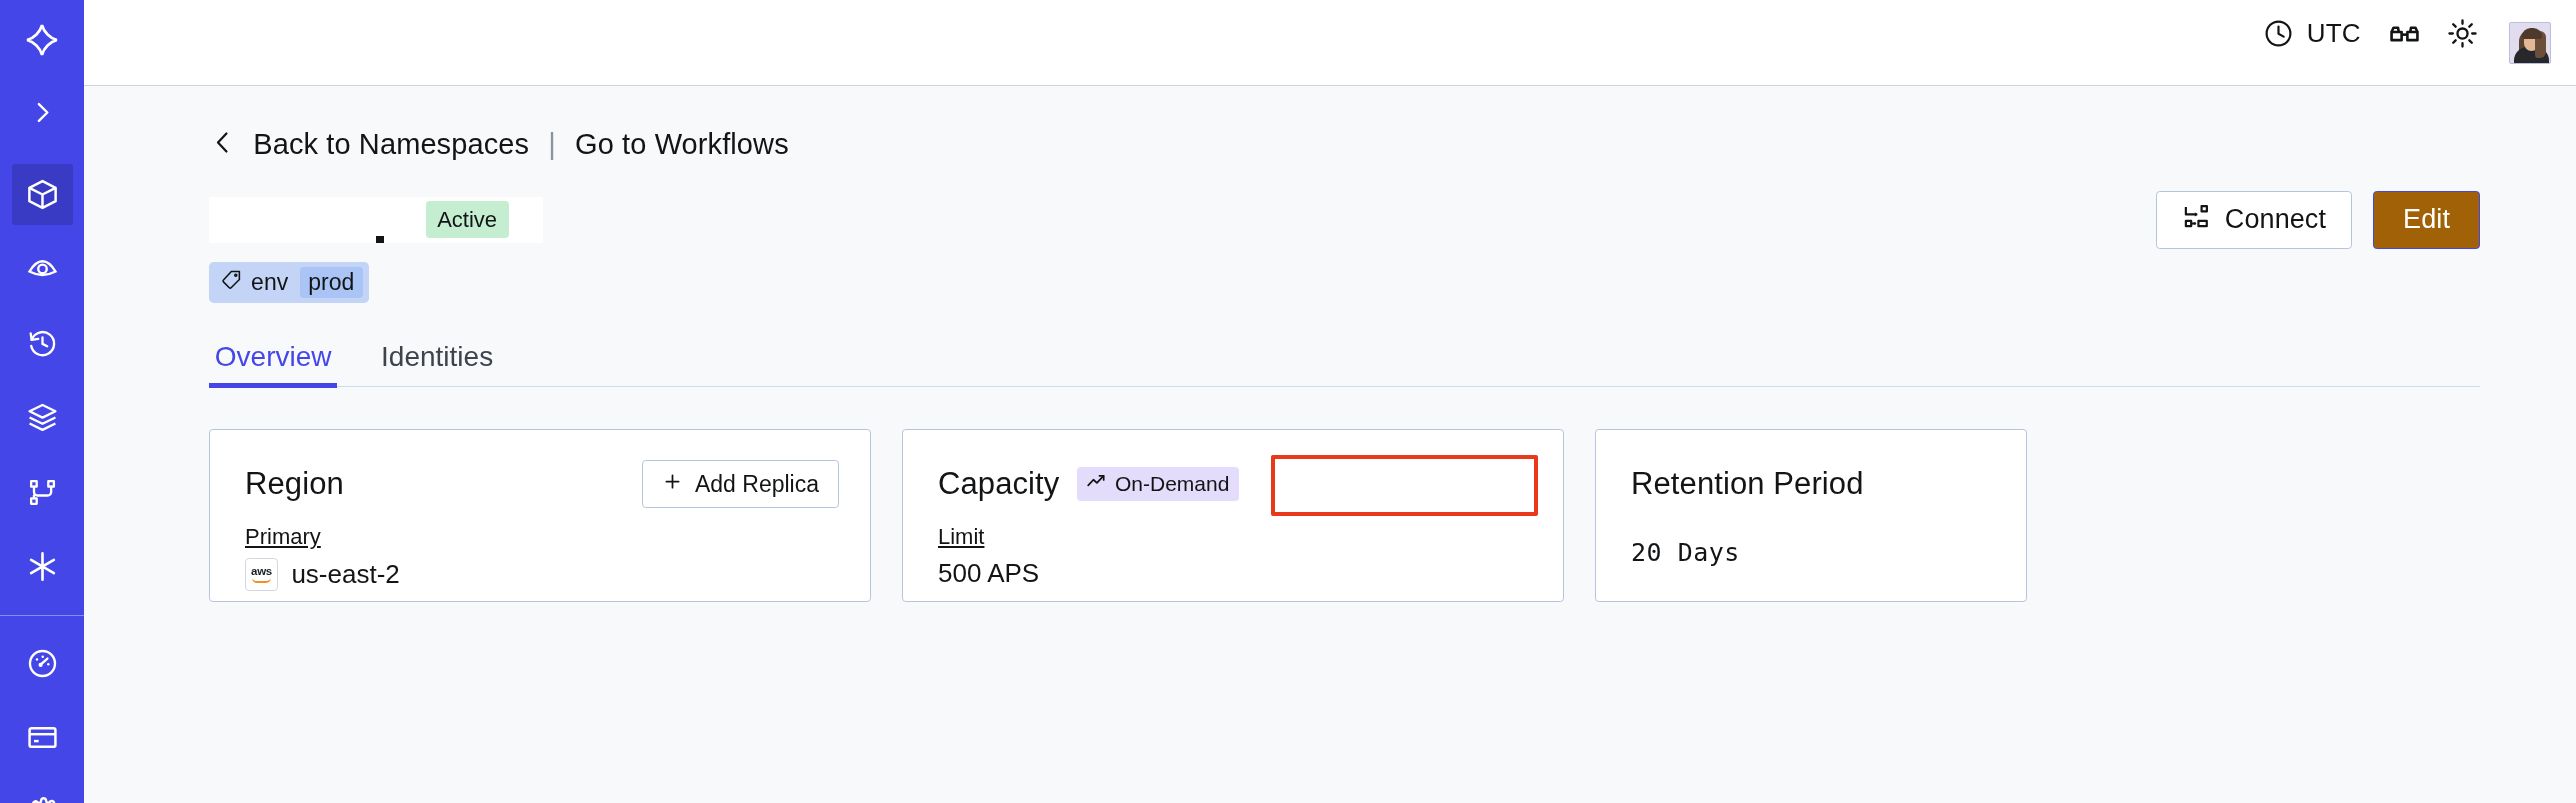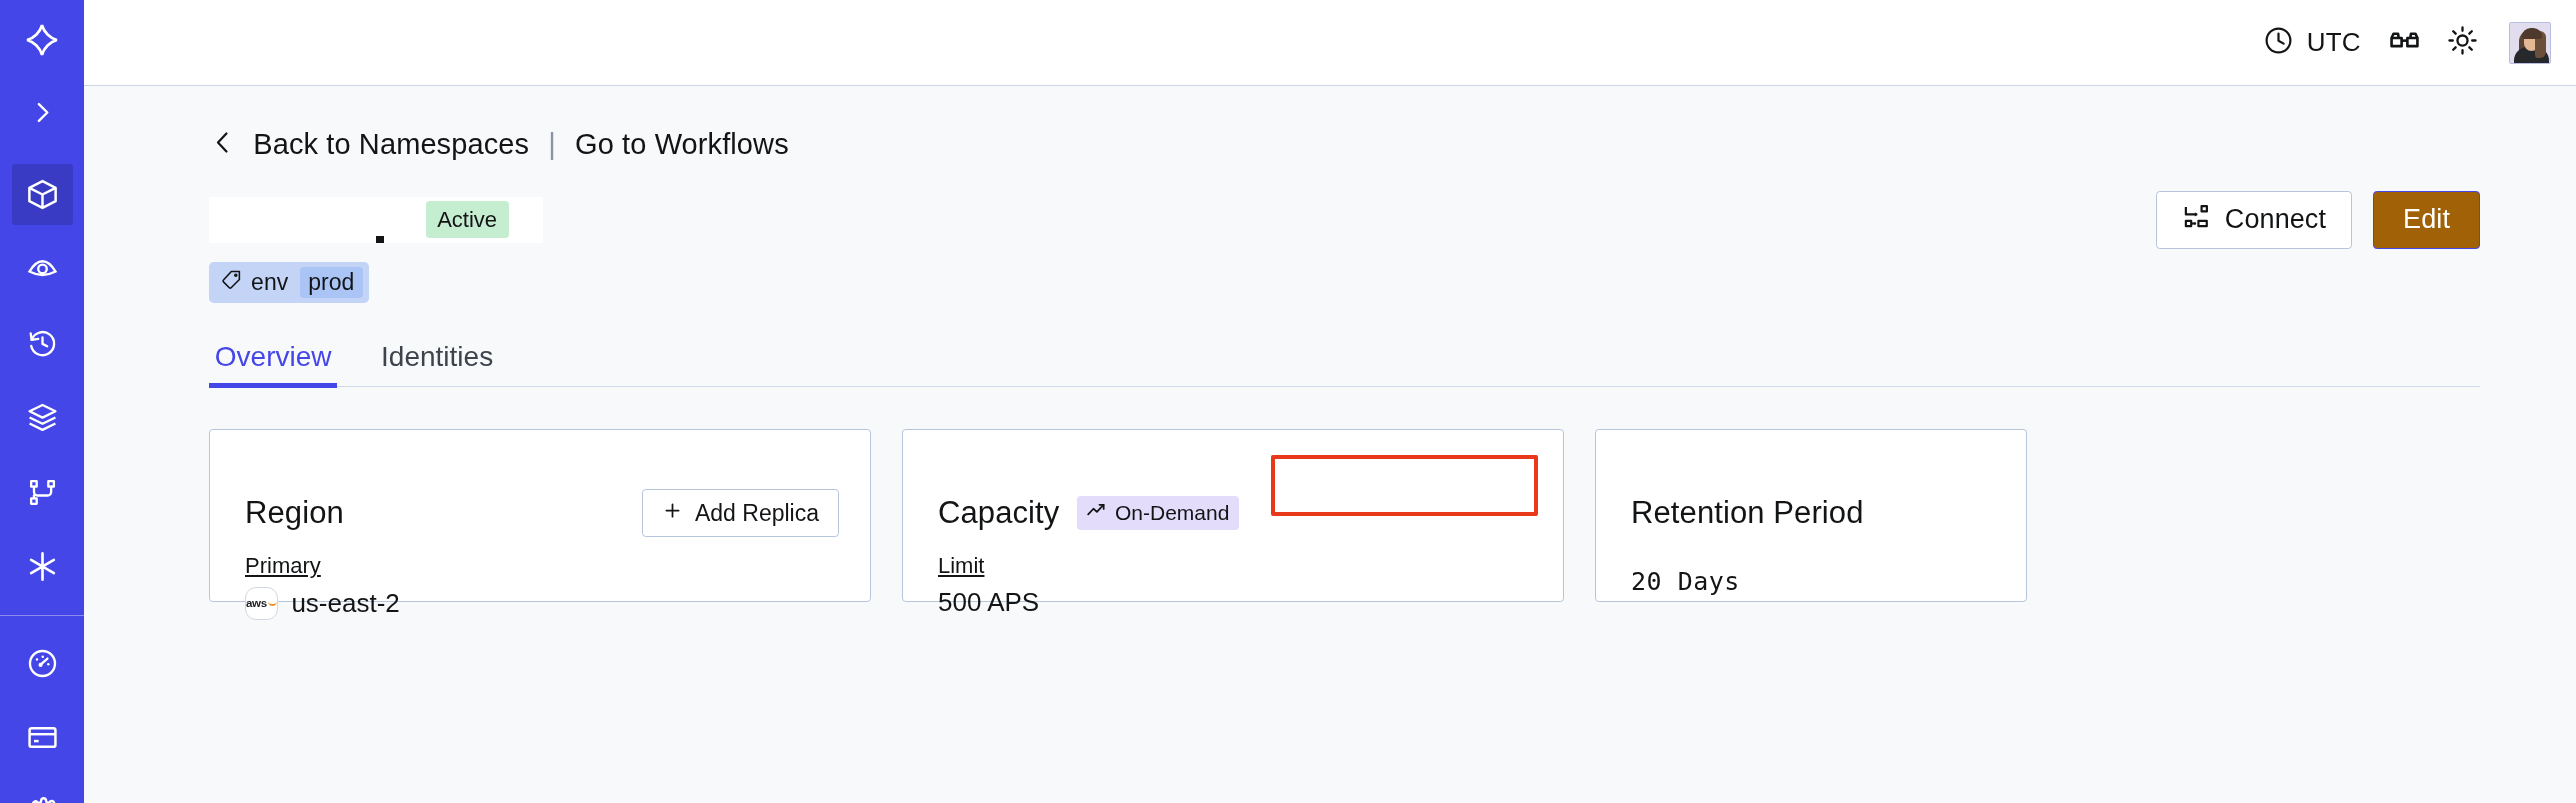--- a/index.html
+++ b/index.html
@@ -69,21 +69,21 @@
     flex: 0 0 86px;
     background: #ffffff;
     border-bottom: 1px solid #c9d6e6;
     display: flex;
     align-items: center;
     justify-content: flex-end;
     padding-right: 25px;
   }
   .tb-btn {
     display: flex;
-    align-items: center;
+    align-items: flex-start;
     gap: 13px;
     height: 50px;
     padding: 0 13.4px;
     color: #121416;
     border-radius: 3.8px;
   }
   .tb-label {
     font-size: 26px;
     letter-spacing: 0.2px;
     color: #121416;
@@ -260,21 +260,20 @@
     position: relative;
   }
   .card-region   { flex: 0 0 662px; }
   .card-capacity { flex: 0 0 662px; }
   .card-retention{ flex: 0 0 432px; }
 
   .card-head {
     display: flex;
     align-items: center;
     min-height: 50px;
-    margin-top: 29px;
   }
   .card-title {
     font-size: 31px;
     color: #121416;
     letter-spacing: 0.1px;
     white-space: nowrap;
   }
   .mode-badge {
     display: inline-flex;
     align-items: center;
@@ -315,23 +314,23 @@
   }
   .card-val {
     font-size: 26px;
     color: #121416;
   }
   .aws-badge {
     width: 33px;
     height: 33px;
     border: 1px solid #d2d8e2;
     background: #ffffff;
-    border-radius: 11px;
-    display: flex;
-    flex-direction: row;
+    border-radius: 4px;
+    display: flex;
+    flex-direction: column;
     align-items: center;
     justify-content: center;
     gap: 1px;
     flex: 0 0 auto;
   }
   .aws-badge .aws-txt {
     font-size: 11.5px;
     font-weight: bold;
     color: #1b1f23;
     line-height: 1;

